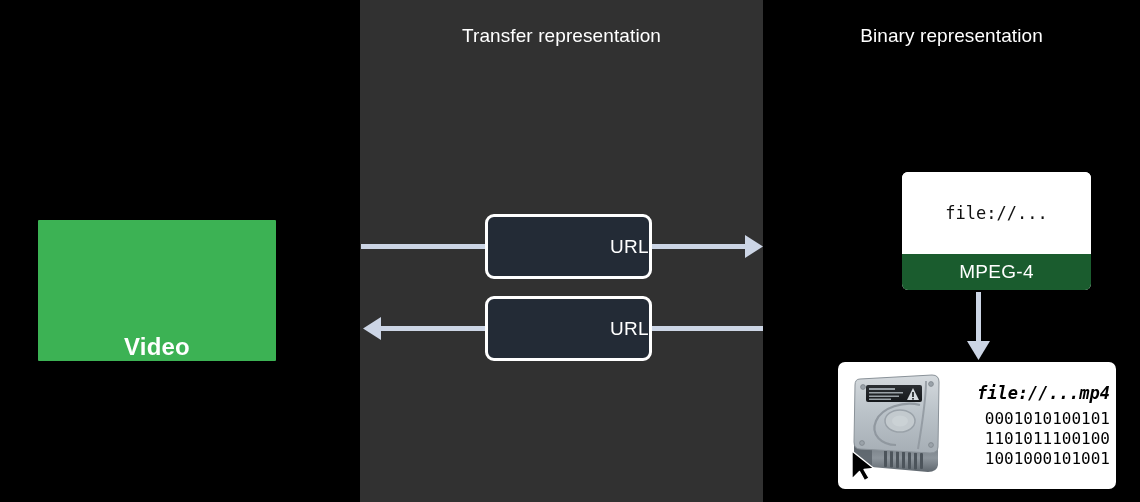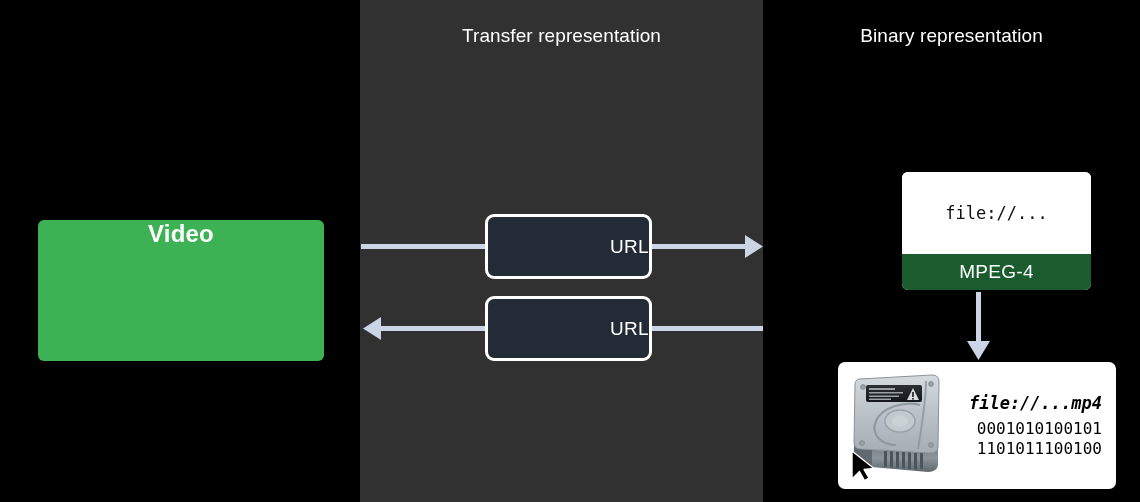--- a/index.html
+++ b/index.html
@@ -38,26 +38,26 @@
     font-weight: 400;
     letter-spacing: 0.1px;
     line-height: 24px;
   }
 
   
   #video-block {
     position: absolute;
     left: 38px;
     top: 220px;
-    width: 286px;
+    width: 238px;
     height: 141px;
     background: #3cb254;
-    border-radius: 6px;
-    display: flex;
-    align-items: flex-start;
+    border-radius: 1px;
+    display: flex;
+    align-items: flex-end;
     justify-content: center;
   }
   #video-block .label {
     color: #ffffff;
     font-size: 24px;
     font-weight: 700;
     letter-spacing: 0.2px;
   }
 
   
@@ -149,21 +149,21 @@
   #disk-icon-wrap {
     position: relative;
     width: 110px;
     height: 118px;
     flex: 0 0 110px;
     margin-left: 4px;
   }
   #binary-text {
     flex: 1 1 auto;
     padding-left: 4px;
-    padding-right: 14px;
+    padding-right: 6px;
   }
   #binary-text .file-line {
     color: #000000;
     font-family: "DejaVu Sans Mono", "Liberation Mono", monospace;
     font-size: 17px;
     font-weight: 700;
     font-style: italic;
     text-align: right;
     line-height: 22px;
     margin-bottom: 5px;
@@ -303,14 +303,15 @@
       <g>
         <path d="M10,84 L10,112 L17.5,104.5 L22.5,113.5 L27,111 L22,102.5 L32,101.5 Z" fill="#000000" stroke="#ffffff" stroke-width="1.4" stroke-linejoin="round"></path>
       </g>
     </svg>
   </div>
 
   <div id="binary-text">
     <div class="file-line">file://...mp4</div>
     <div class="bits-line">0001010100101</div>
     <div class="bits-line">1101011100100</div>
+    <div class="bits-line">1001000101001</div>
   </div>
 </div>
 
 </body></html>

